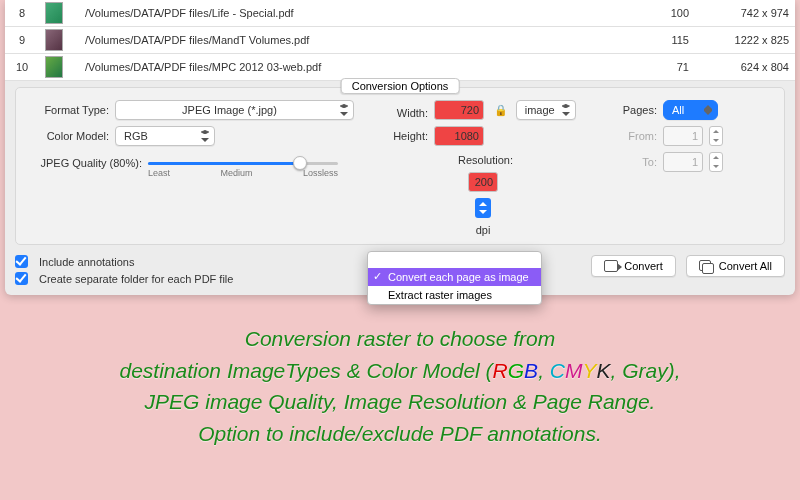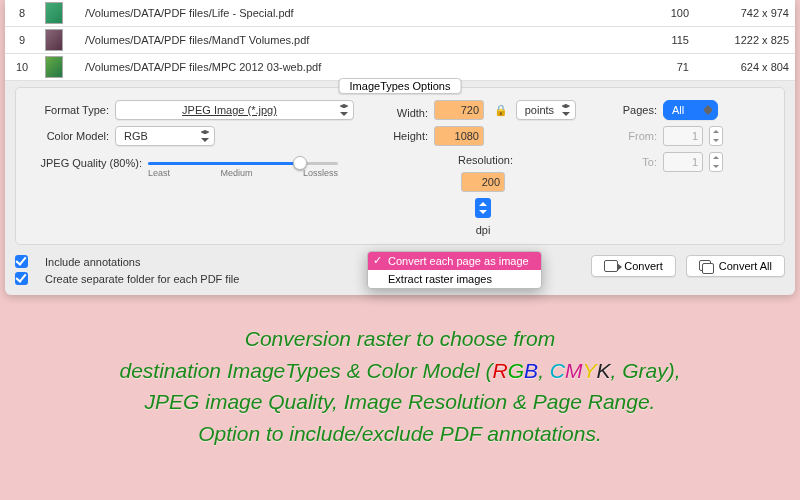--- a/index.html
+++ b/index.html
@@ -26,44 +26,44 @@
      linear-gradient(#666,#666) center 7px/6px 1px no-repeat; 
      clip-path: polygon(0 40%,50% 0,100% 40%,100% 60%,50% 100%,0 60%);
      background:#666;
   }
   .select.updown::after{
      content:"";position:absolute;right:5px;top:3px;width:0;height:0;border-left:4px solid transparent;border-right:4px solid transparent;border-bottom:4px solid #555;
   }
   .select.updown::before{
      content:"";position:absolute;right:5px;bottom:3px;width:0;height:0;border-left:4px solid transparent;border-right:4px solid transparent;border-top:4px solid #555;
   }
-  .num-input { background:#fdba74; border:1px solid #c4c4c4; border-radius:3px; width:50px; height:20px; font-size:11px; text-align:right; padding:0 4px; display:flex; align-items:center; justify-content:flex-end;}
+  .num-input { background:#ef4444; border:1px solid #c4c4c4; border-radius:3px; width:50px; height:20px; font-size:11px; text-align:right; padding:0 4px; display:flex; align-items:center; justify-content:flex-end;}
   .blue-stepper { width:16px; height:20px; background:#1e7bff; border-radius:3px; position:relative;}
   .blue-stepper::before{content:"";position:absolute;left:4px;top:4px;border-left:4px solid transparent;border-right:4px solid transparent;border-bottom:4px solid #fff;}
   .blue-stepper::after{content:"";position:absolute;left:4px;bottom:4px;border-left:4px solid transparent;border-right:4px solid transparent;border-top:4px solid #fff;}
   .stepper { width:14px; height:20px; background:#fff; border:1px solid #c4c4c4; border-radius:3px; position:relative;}
   .stepper::before{content:"";position:absolute;left:3px;top:3px;border-left:3px solid transparent;border-right:3px solid transparent;border-bottom:3px solid #888;}
   .stepper::after{content:"";position:absolute;left:3px;bottom:3px;border-left:3px solid transparent;border-right:3px solid transparent;border-top:3px solid #888;}
   .lock { font-size:11px; color:#888; }
   .slider { position:relative; flex:1; height:18px; }
   .slider-track { position:absolute; left:0; right:0; top:8px; height:3px; background:#c8c8c8; border-radius:2px;}
   .slider-fill { position:absolute; left:0; top:8px; height:3px; background:#1e7bff; border-radius:2px;}
   .slider-thumb { position:absolute; top:2px; width:14px; height:14px; background:#fff; border:1px solid #bbb; border-radius:50%; box-shadow:0 1px 2px rgba(0,0,0,0.3);}
   .slider-labels { display:flex; justify-content:space-between; font-size:9px; color:#777; position:absolute; left:0; right:0; top:14px;}
   .disabled { color:#aaa !important; }
   .disabled .num-input{ color:#aaa; background:#f7f7f7;}
   .bottom-bar { display:flex; align-items:flex-start; padding: 6px 10px 10px 10px; gap:10px; position:relative;}
   .cb-col { display:flex; flex-direction:column; gap:4px; font-size:11px; color:#333;}
-  .cb { display:flex; align-items:center; gap:17px;}
+  .cb { display:flex; align-items:center; gap:11px;}
   .check { width:13px; height:13px; background:#1e7bff; border-radius:3px; position:relative;}
   .check::after{content:"";position:absolute;left:3px;top:0px;width:4px;height:8px;border:solid #fff;border-width:0 2px 2px 0;transform:rotate(40deg);}
   .btn { background:#fff; border:1px solid #c8c8c8; border-radius:4px; height:22px; padding:0 12px; font-size:11px; display:flex; align-items:center; gap:6px; box-shadow:0 1px 0 rgba(0,0,0,0.05);}
   .dropdown-menu { position:absolute; background:#fff; border:1px solid #bcbcbc; border-radius:4px; box-shadow:0 4px 14px rgba(0,0,0,0.3); font-size:11px; overflow:hidden; z-index:10;}
   .dropdown-item { padding:3px 12px 3px 20px; position:relative; white-space:nowrap;}
-  .dropdown-item.selected { background:#ec4899; color:#fff;}
+  .dropdown-item.selected { background:#8b5cf6; color:#fff;margin-top:16px;}
   .dropdown-item.selected::before{content:"✓"; position:absolute; left:5px; top:2px; font-size:11px;}
   .promo { text-align:center; color:#1a8a1a; font-family: Georgia, "Times New Roman", serif; font-style: italic; font-size:21px; line-height:1.5; margin-top:28px; text-shadow: 0 1px 1px rgba(255,255,255,0.6);}
   .rgb-r{color:#d00;} .rgb-g{color:#0a0;} .rgb-b{color:#12d;}
   .c-c{color:#00adc9;} .c-m{color:#d01a8c;} .c-y{color:#e6c200;} .c-k{color:#222;}
   .icon-export{display:inline-block;width:14px;height:12px;border:1.5px solid #555;border-radius:2px;position:relative;}
   .icon-export::after{content:"";position:absolute;right:-5px;top:2px;border-left:5px solid #555;border-top:4px solid transparent;border-bottom:4px solid transparent;}
   .icon-multi{display:inline-block;width:14px;height:12px;position:relative;}
   .icon-multi::before{content:"";position:absolute;left:0;top:0;width:10px;height:9px;border:1.5px solid #555;border-radius:2px;background:#fff;}
   .icon-multi::after{content:"";position:absolute;left:3px;top:3px;width:10px;height:9px;border:1.5px solid #555;border-radius:2px;background:#fff;}
 </style>
@@ -92,28 +92,28 @@
       <td class="col-idx">10</td>
       <td class="col-thumb"><span class="thumb c"></span></td>
       <td class="col-path">/Volumes/DATA/PDF files/MPC 2012 03-web.pdf</td>
       <td class="col-pages">71</td>
       <td class="col-dim">624 x 804</td>
     </tr>
   </tbody>
     </table>
 
   <div class="options-panel">
-    <div class="legend">ImageTypes Options</div>
+    <div class="legend">Conversion Options</div>
 
     <div style="display:flex; gap:14px;">
 
       <div style="flex:0 0 330px;">
         <div class="row">
           <span class="label" style="width:85px;">Format Type:</span>
-          <div class="select updown" style="flex:1;text-decoration:underline;">
+          <div class="select updown" style="flex:1;">
             <span style="margin:auto;">JPEG Image (*.jpg)</span>
           </div>
         </div>
         <div class="row">
           <span class="label" style="width:85px;">Color Model:</span>
           <div class="select updown" style="width:100px;">
             <span>RGB</span>
           </div>
         </div>
         <div class="row" style="margin-top:8px;">
@@ -132,32 +132,32 @@
       </div>
 
       <div style="flex:0 0 230px;">
         <div class="row">
           <span class="label" style="width:60px;margin-top:6px;">Width:</span>
           <div class="num-input">
               <span>720</span>
             </div>
           <span class="lock" style="margin-left:4px;">🔒</span>
           <div class="select updown" style="width:60px;margin-left:2px;">
-            <span>points</span>
+            <span>image</span>
           </div>
         </div>
         <div class="row">
           <span class="label" style="width:60px;">Height:</span>
           <div class="num-input">
               <span>1080</span>
             </div>
         </div>
         <div class="row" style="margin-top:8px;flex-direction:column;">
           <span class="label" style="width:60px;">Resolution:</span>
-          <div class="num-input" style="width:44px;">
+          <div class="num-input" style="width:30px;">
               <span>200</span>
             </div>
           <div class="blue-stepper"></div>
           <span>dpi</span>
         </div>
       </div>
 
       <div style="flex:1;">
         <div class="row">
           <span class="label" style="width:45px;">Pages:</span>

